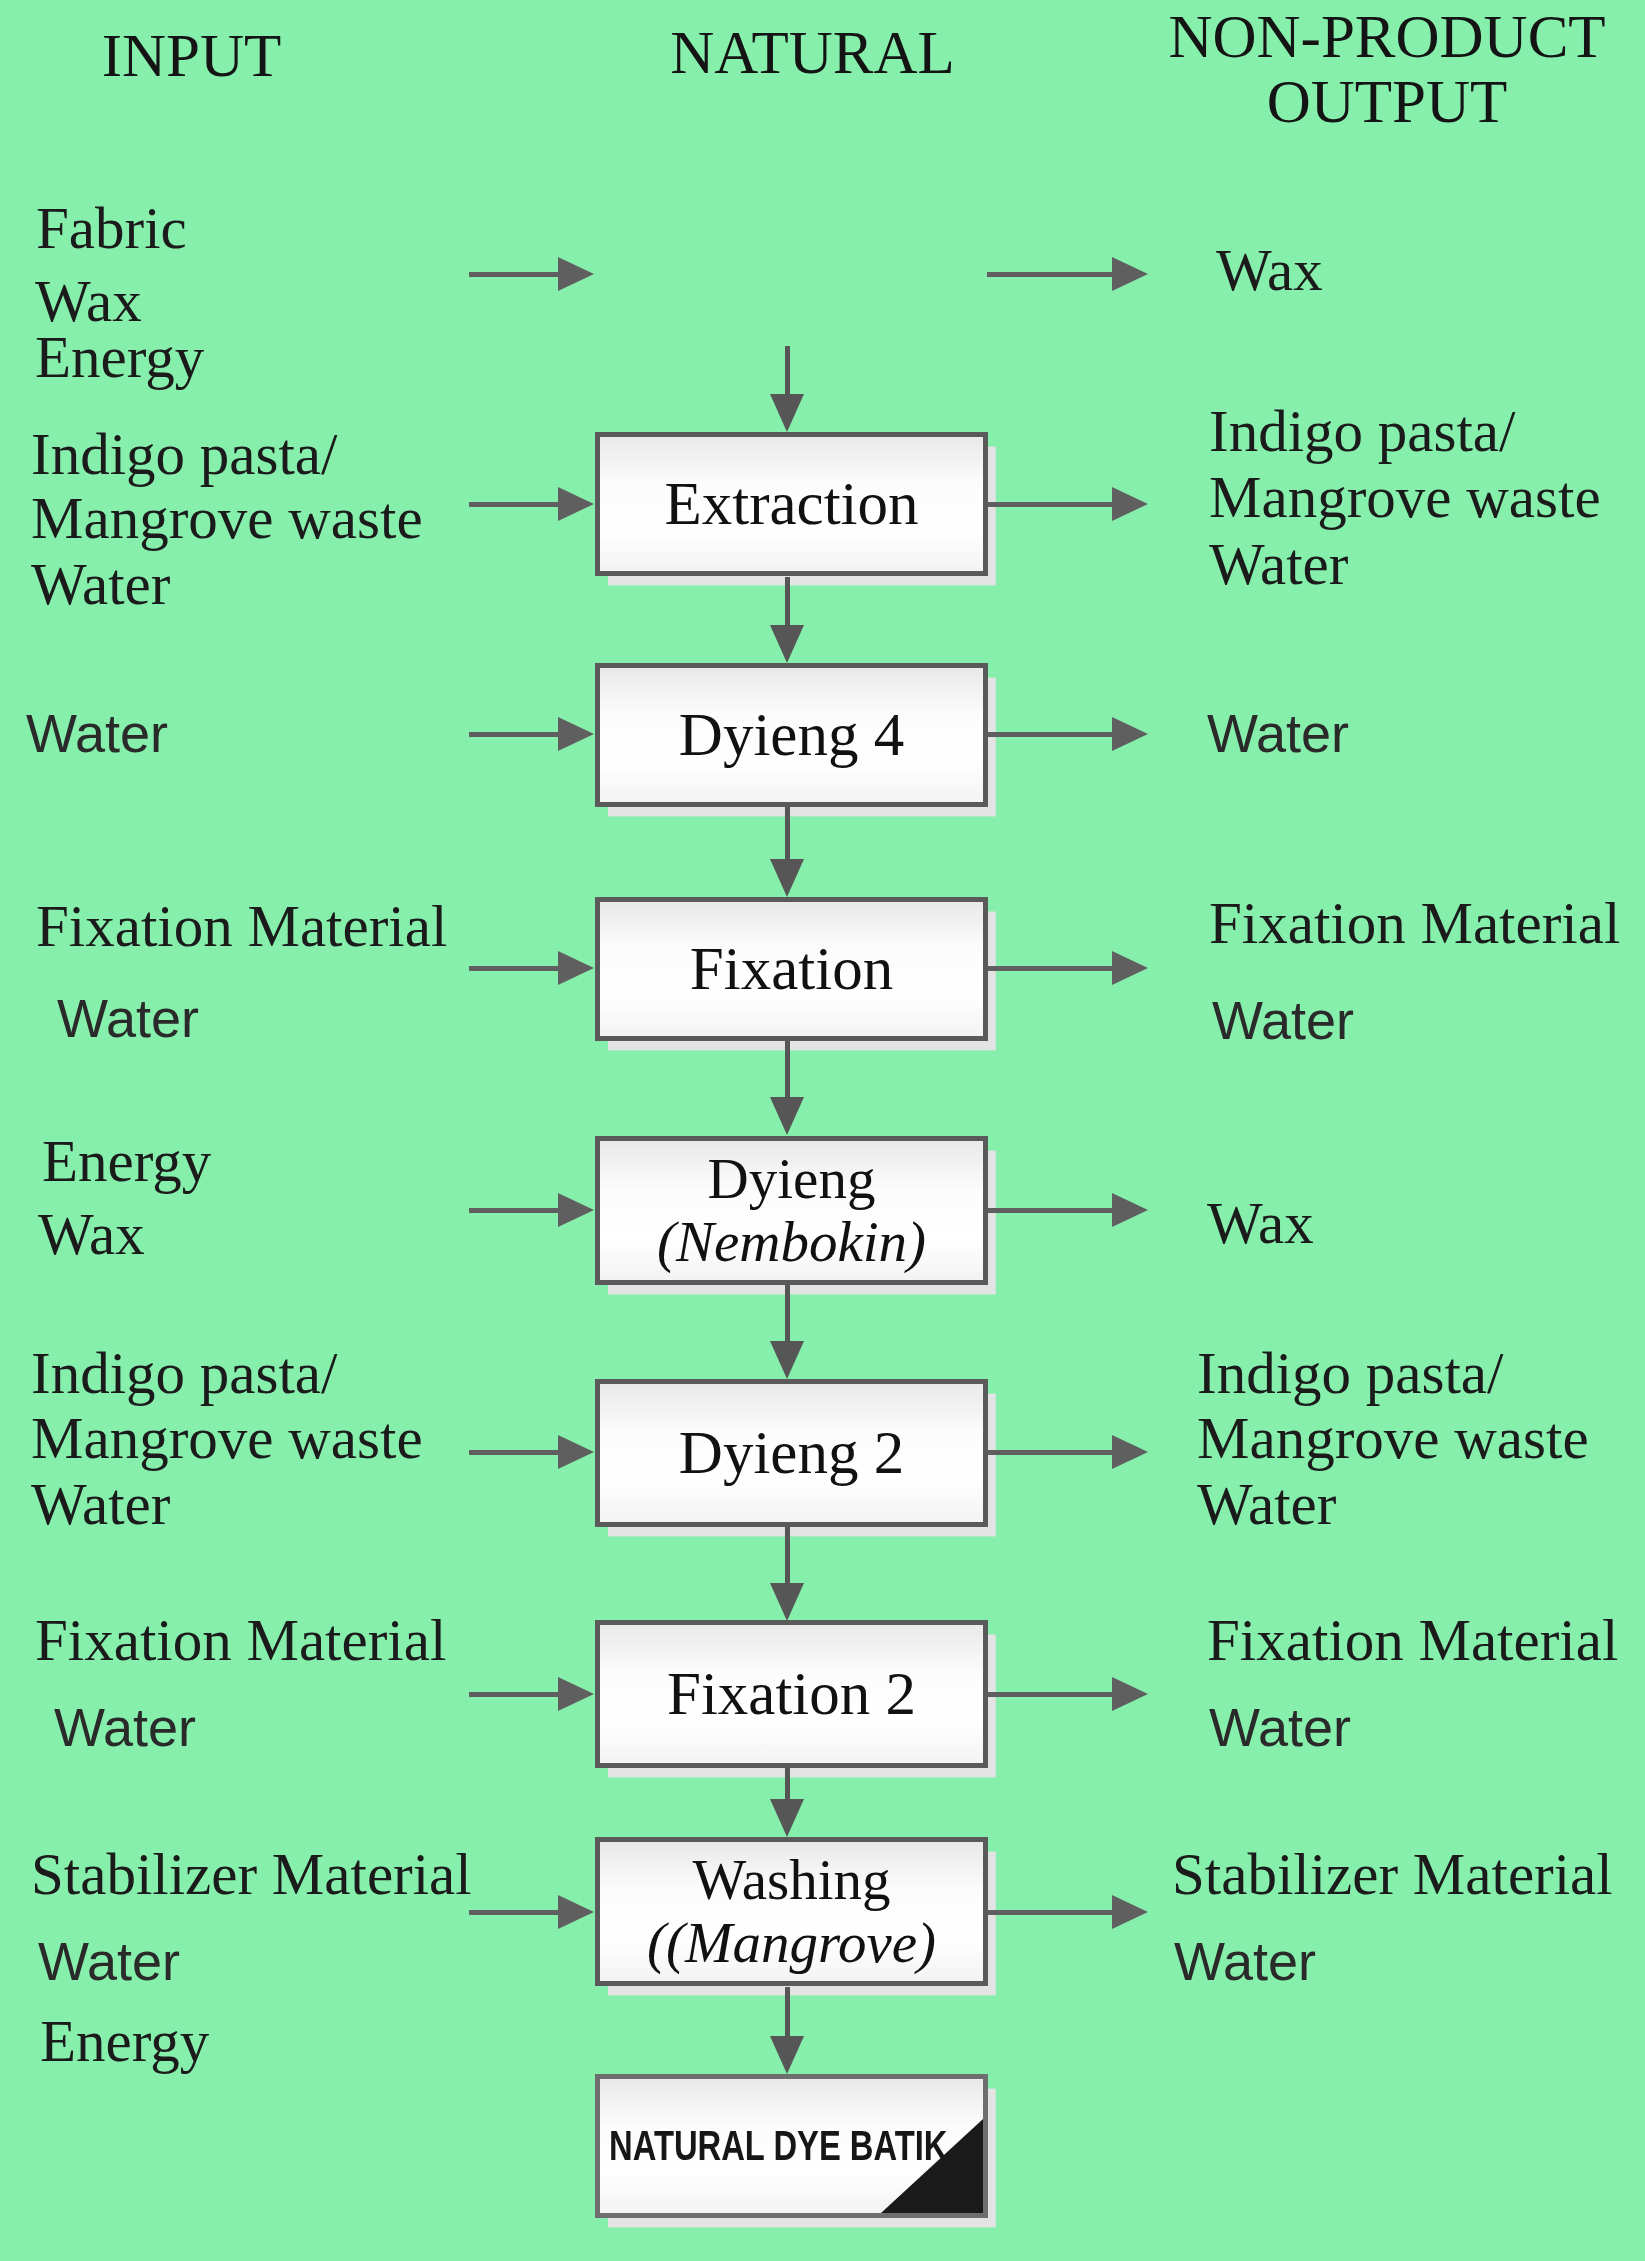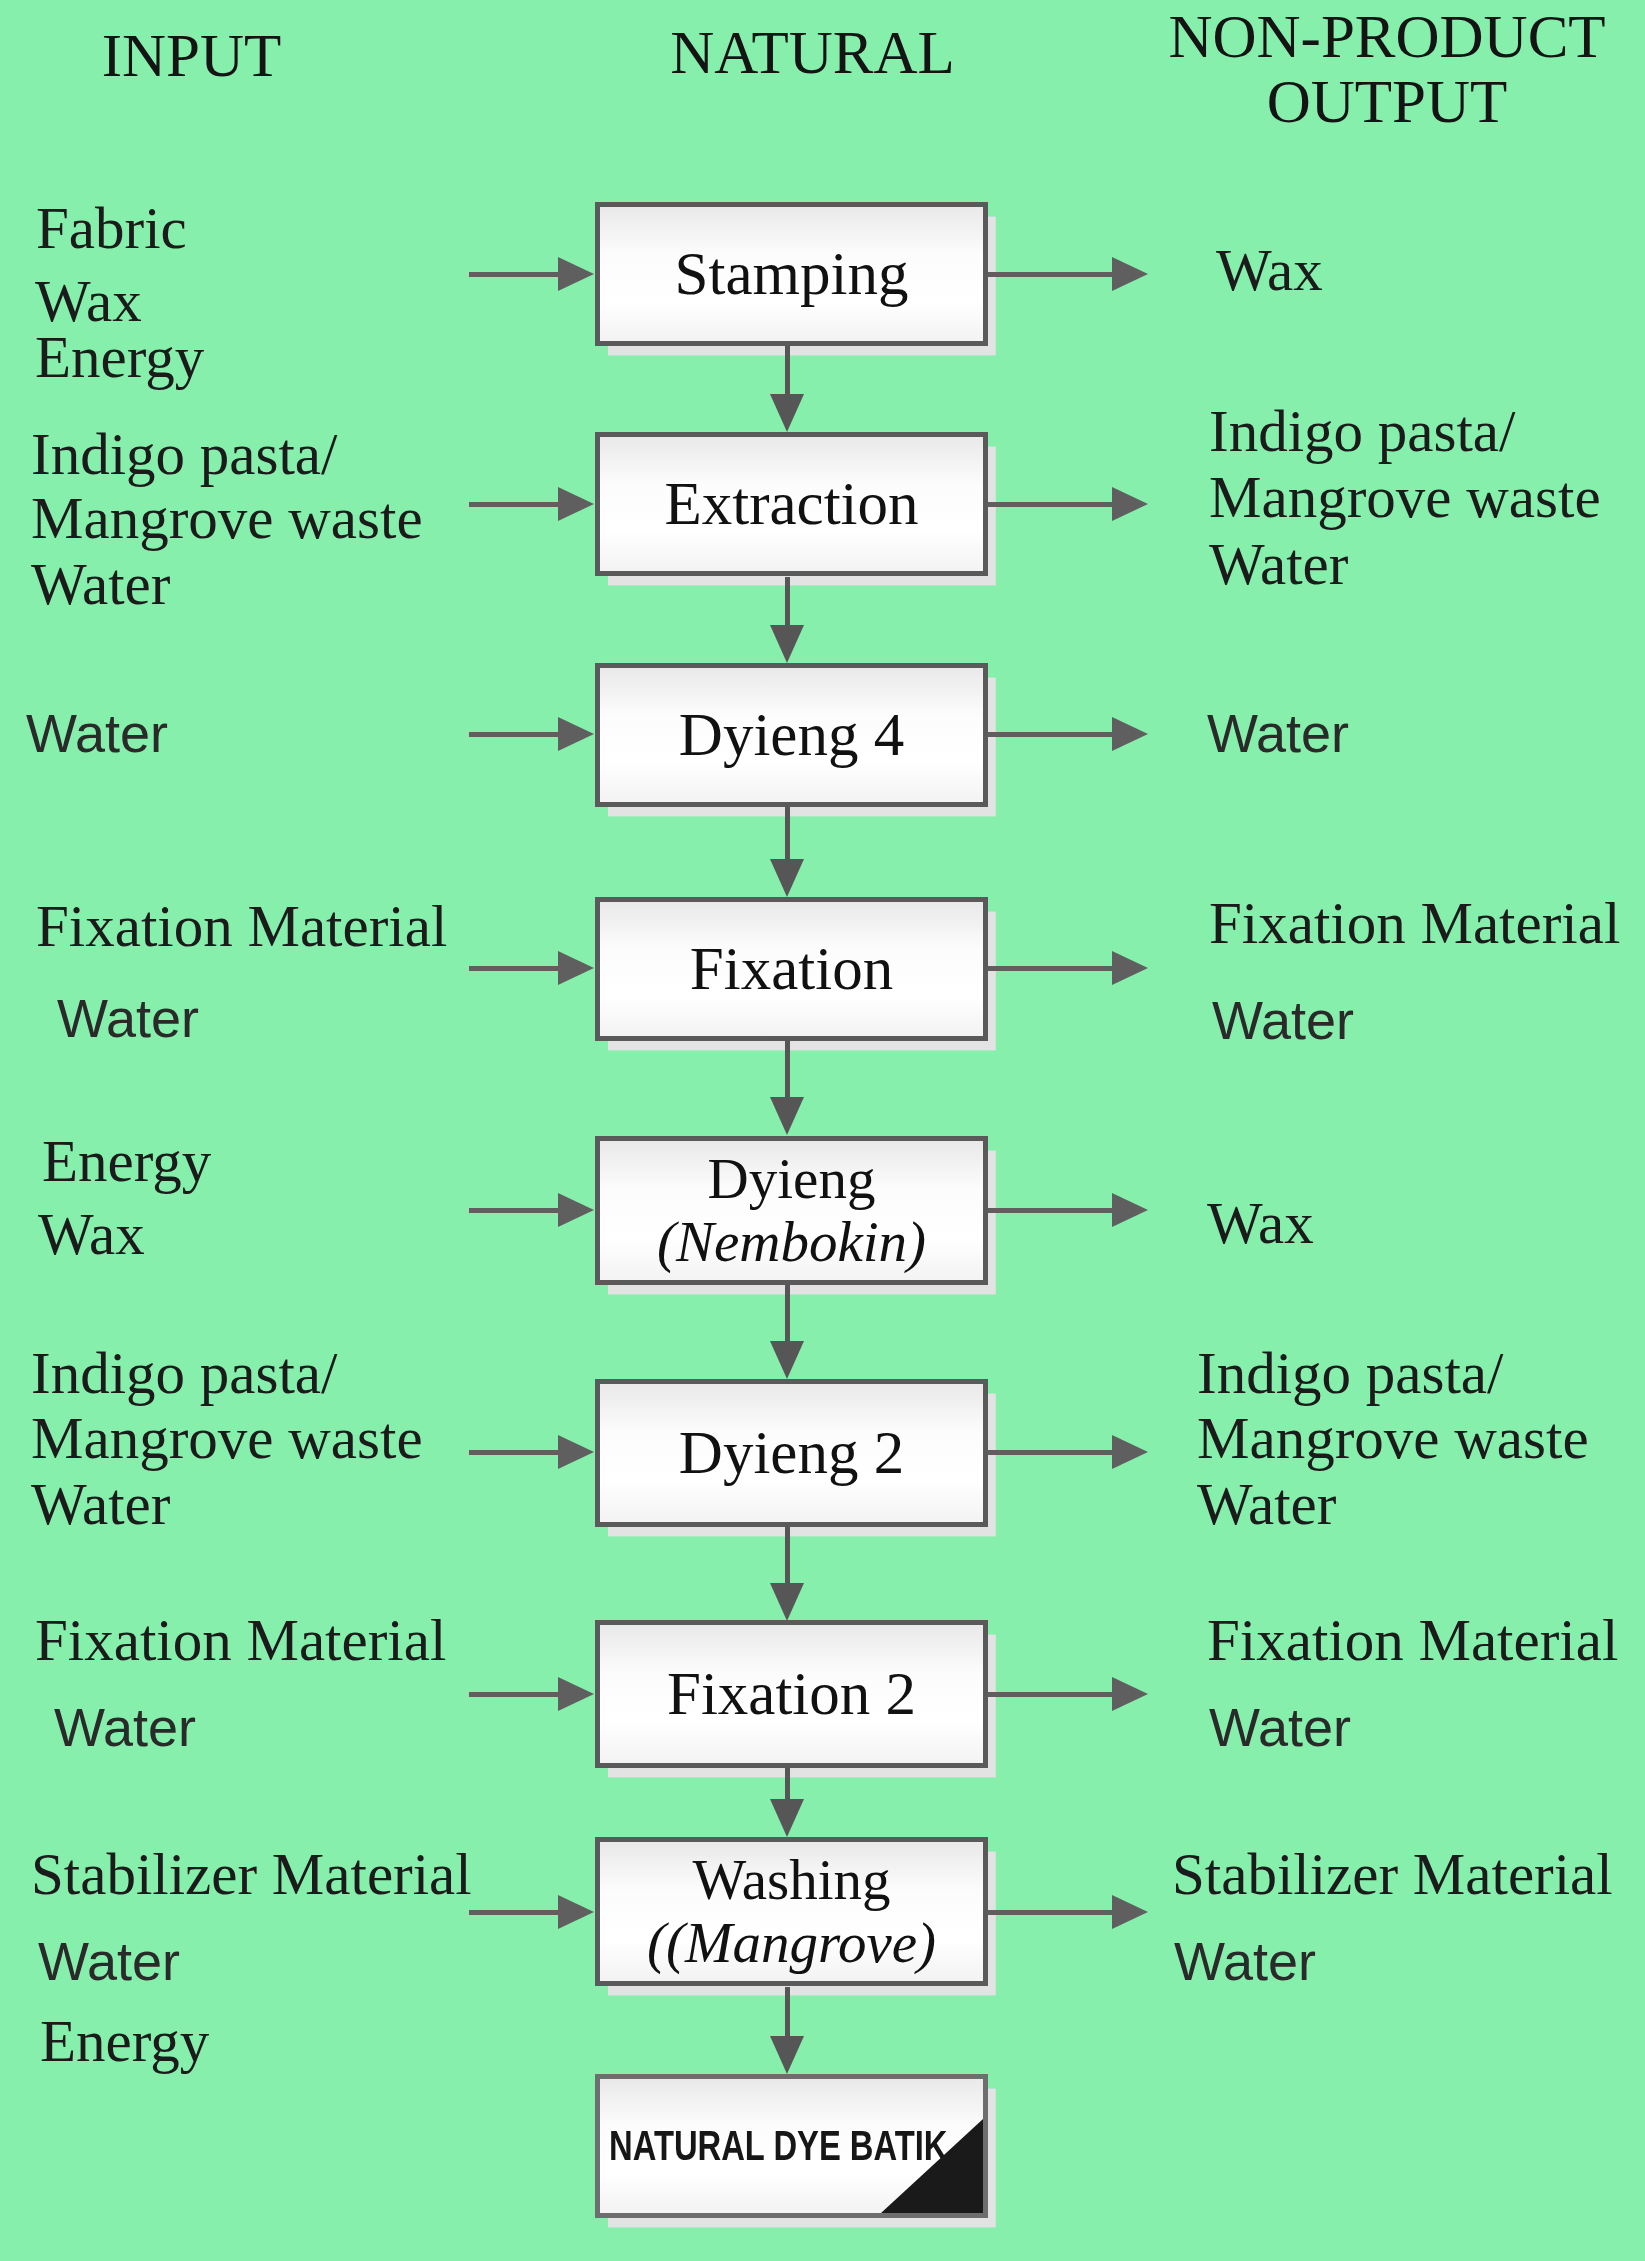--- a/index.html
+++ b/index.html
@@ -111,23 +111,20 @@
   <div class="hdr" style="left:656px;top:21px;width:313px">NATURAL</div>
   <div class="hdr out" style="left:1144px;top:5.2px;width:486px">
     <div>NON-PRODUCT</div>
     <div>OUTPUT</div>
   </div>
 
   <div class="lbl" style="left:36px;top:198px">Fabric</div>
   <div class="lbl" style="left:35px;top:271px">Wax</div>
   <div class="lbl" style="left:35px;top:327px">Energy</div>
   <div class="arr in" style="top:272px"></div>
-  <div class="pbox" style="top:202px;height:144px">
-    <div class="bl1">Stamping</div>
-  </div>
   <div class="arr outg" style="top:272px"></div>
   <div class="lbl" style="left:1216px;top:240px">Wax</div>
   <div class="vc" style="top:346px;height:48px"></div>
 
   <div class="lbl" style="left:31px;top:424px">Indigo pasta/</div>
   <div class="lbl" style="left:31px;top:488px">Mangrove waste</div>
   <div class="lbl" style="left:31px;top:554px">Water</div>
   <div class="arr in" style="top:502px"></div>
   <div class="pbox" style="top:432px;height:144px">
     <div class="bl1">Extraction</div>

